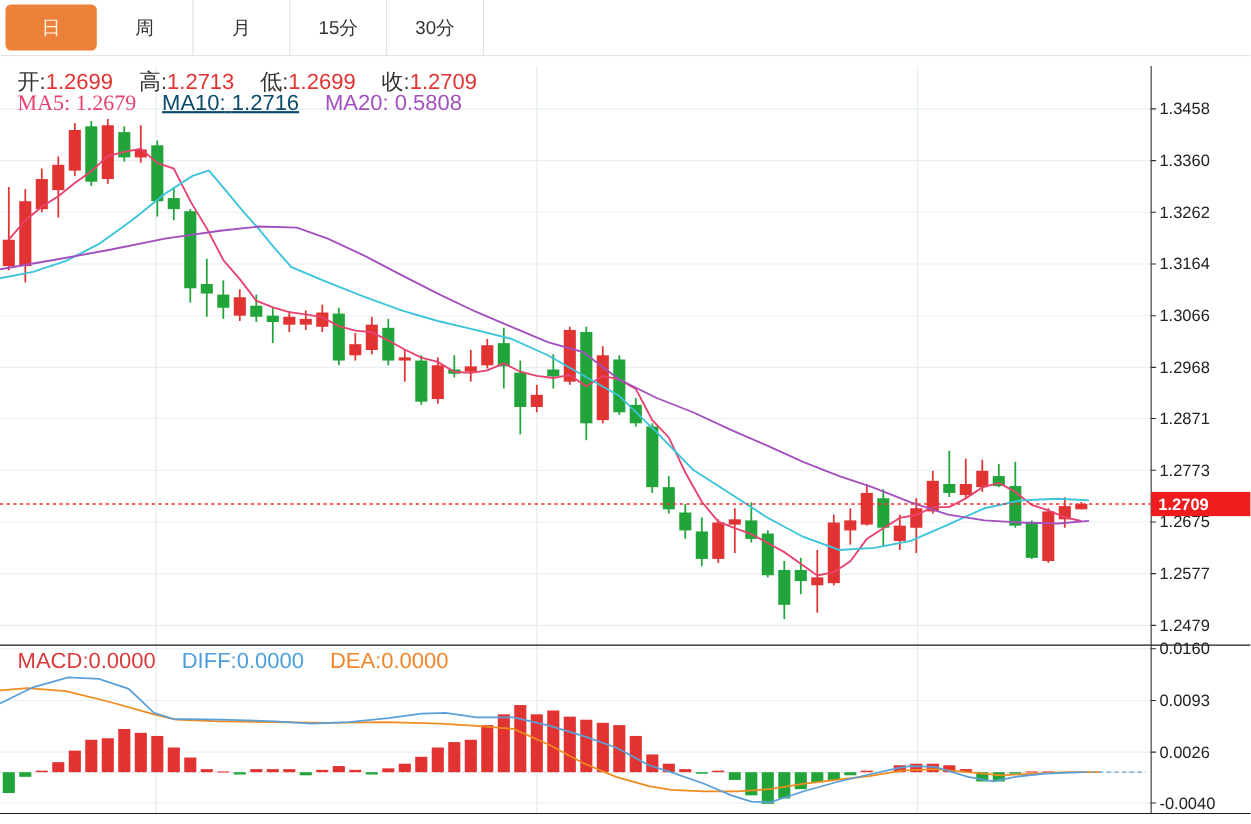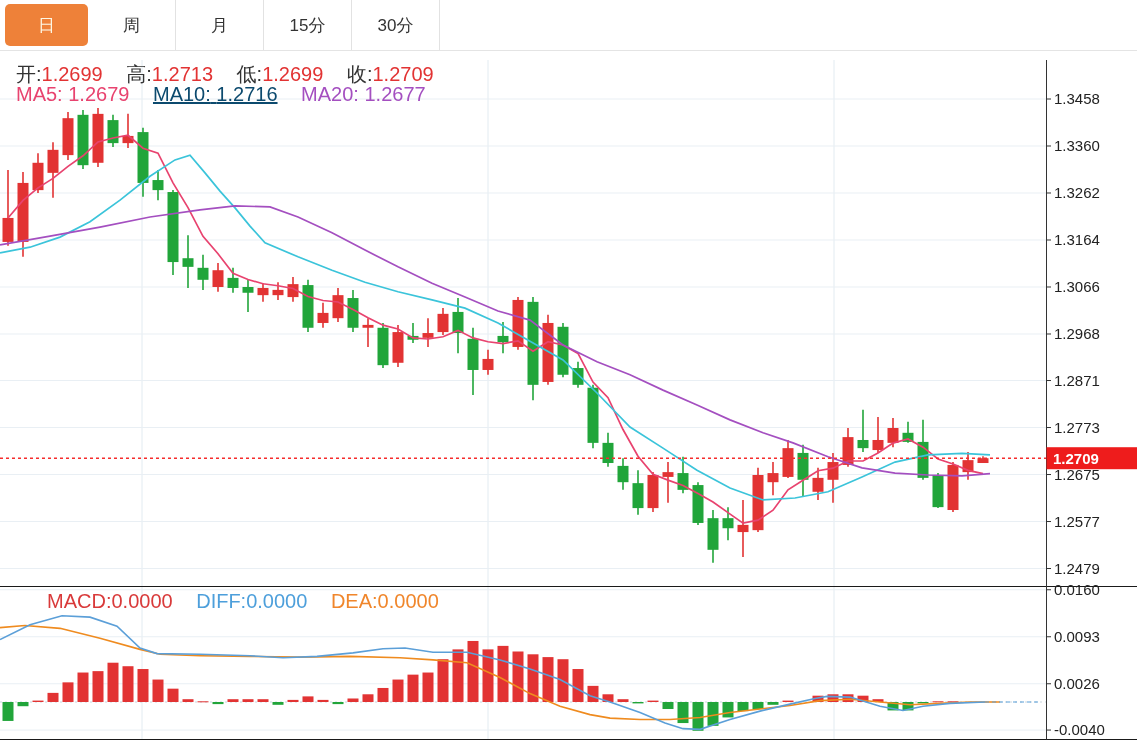--- a/index.html
+++ b/index.html
@@ -9,25 +9,25 @@
   .tabbar-row{position:absolute;top:0;left:0;width:1137px;height:50px;display:flex;
               background:#fff;border-bottom:1px solid #e4e4e4;z-index:3;}
   .tab{width:88px;box-sizing:border-box;display:flex;align-items:center;justify-content:center;
        border-right:1px solid #e2e2e2;font-size:17px;color:#333;cursor:pointer;}
   .tab.active{background:#ee8139;color:#fdf6e3;border-radius:5px;margin:4px 0 4px 5px;
               width:83px;border-right:none;}
   .tab-filler{flex:1;}
   .legend-row{position:absolute;left:16px;z-index:2;font-size:20px;white-space:nowrap;}
   .ohlc-row{top:61px;}
   .ma-row{top:83px;}
-  .macd-row{top:590px;margin-left:31px;}
+  .macd-row{top:590px;}
   .legend-pair{margin-right:18px;}
   .lbl{color:#333;}
   .val-red{color:#e23333;}
-  .ma5{color:#e8436f;}  .ma10{color:#0c4a6e;text-decoration:underline;}  .ma20{color:#a44fc0;}
+  .ma5{color:#e8436f;font-family:Liberation Serif, serif;}  .ma10{color:#0c4a6e;text-decoration:underline;}  .ma20{color:#a44fc0;}
   .macd-m{color:#d93a3a;} .macd-diff{color:#4d9fdb;} .macd-dea{color:#f0862b;}
 </style>
 </head>
 <body>
 
 <div class="app">
 
   <svg id="chart-svg" width="1137" height="749">
       <line x1="142" y1="60" x2="142" y2="739.5" stroke="#e2ebf1" stroke-width="1"></line>
       <line x1="488" y1="60" x2="488" y2="739.5" stroke="#e2ebf1" stroke-width="1"></line>
@@ -299,21 +299,21 @@
   <div class="legend-row ohlc-row">
     <span class="legend-pair"><span class="lbl">开:</span><span class="val-red">1.2699</span></span>
     <span class="legend-pair"><span class="lbl">高:</span><span class="val-red">1.2713</span></span>
     <span class="legend-pair"><span class="lbl">低:</span><span class="val-red">1.2699</span></span>
     <span class="legend-pair"><span class="lbl">收:</span><span class="val-red">1.2709</span></span>
   </div>
 
   <div class="legend-row ma-row">
     <span class="legend-pair ma5"><span>MA5:</span> <span>1.2679</span></span>
     <span class="legend-pair ma10"><span>MA10:</span> <span>1.2716</span></span>
-    <span class="legend-pair ma20"><span>MA20:</span> <span>1.2677</span></span>
+    <span class="legend-pair ma20"><span>MA20:</span> <span>0.5808</span></span>
   </div>
 
   <div class="legend-row macd-row">
     <span class="legend-pair macd-m"><span>MACD:</span><span>0.0000</span></span>
     <span class="legend-pair macd-diff"><span>DIFF:</span><span>0.0000</span></span>
     <span class="legend-pair macd-dea"><span>DEA:</span><span>0.0000</span></span>
   </div>
 
 </div>
 

